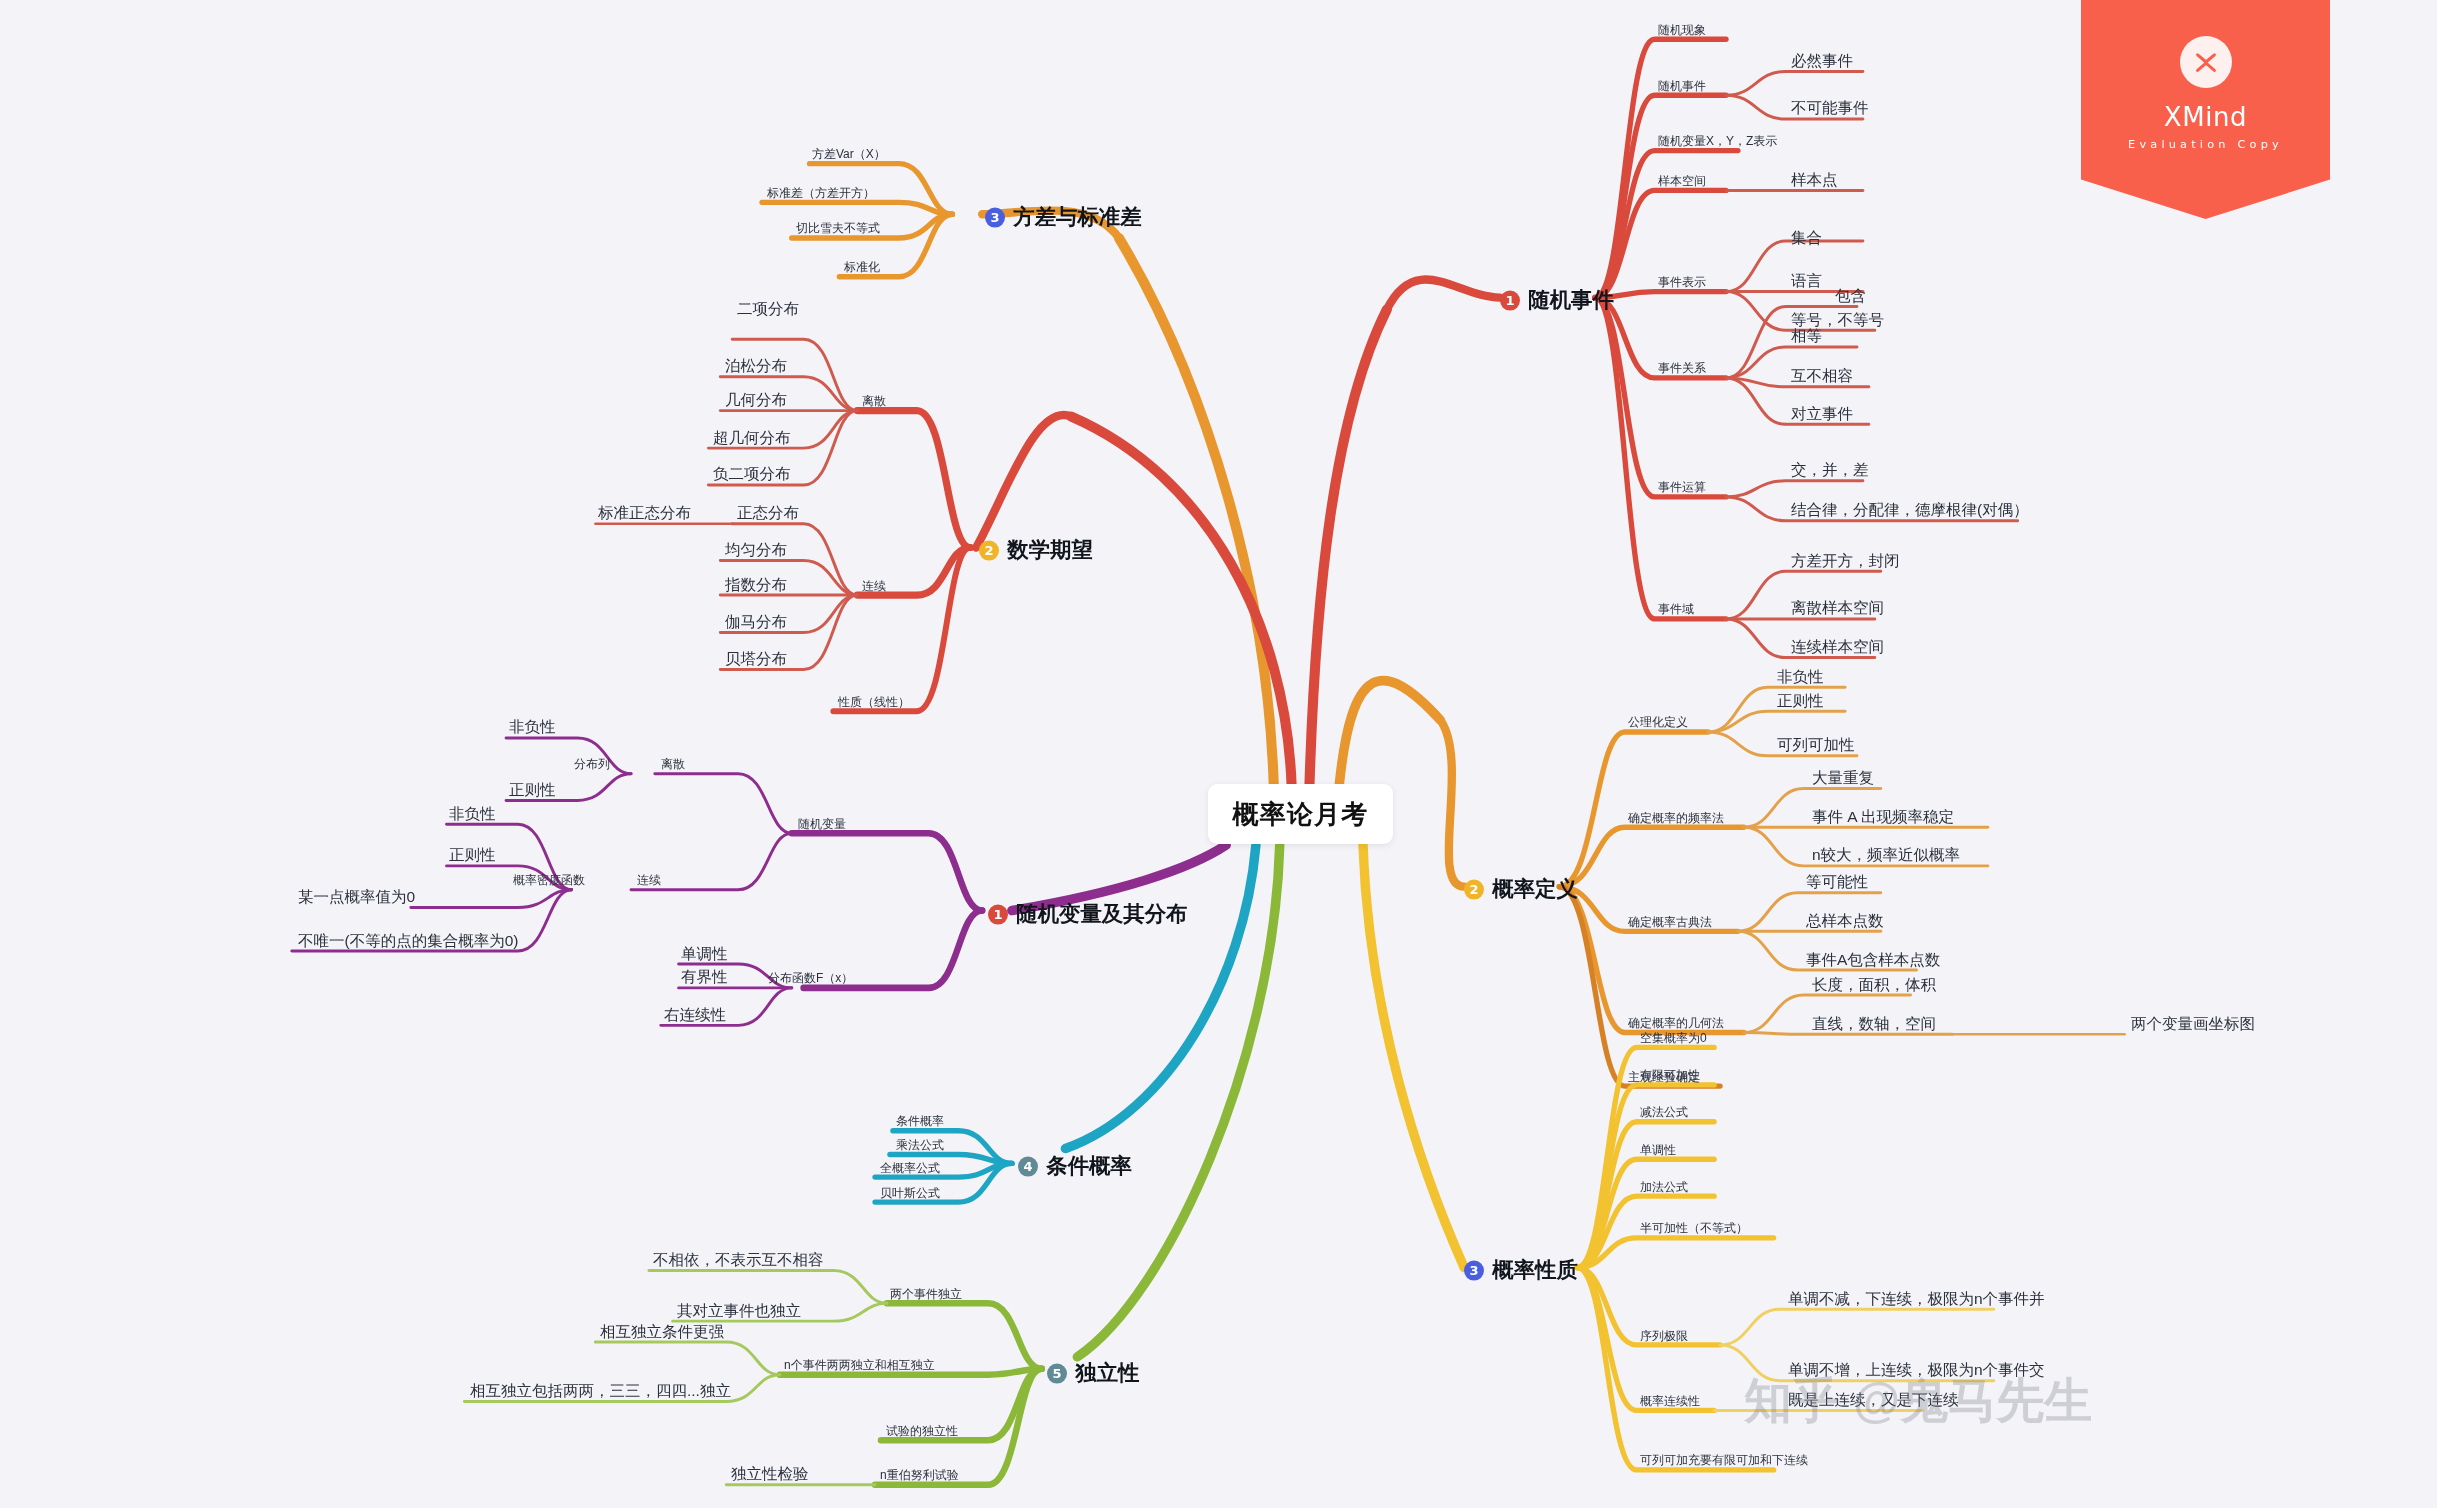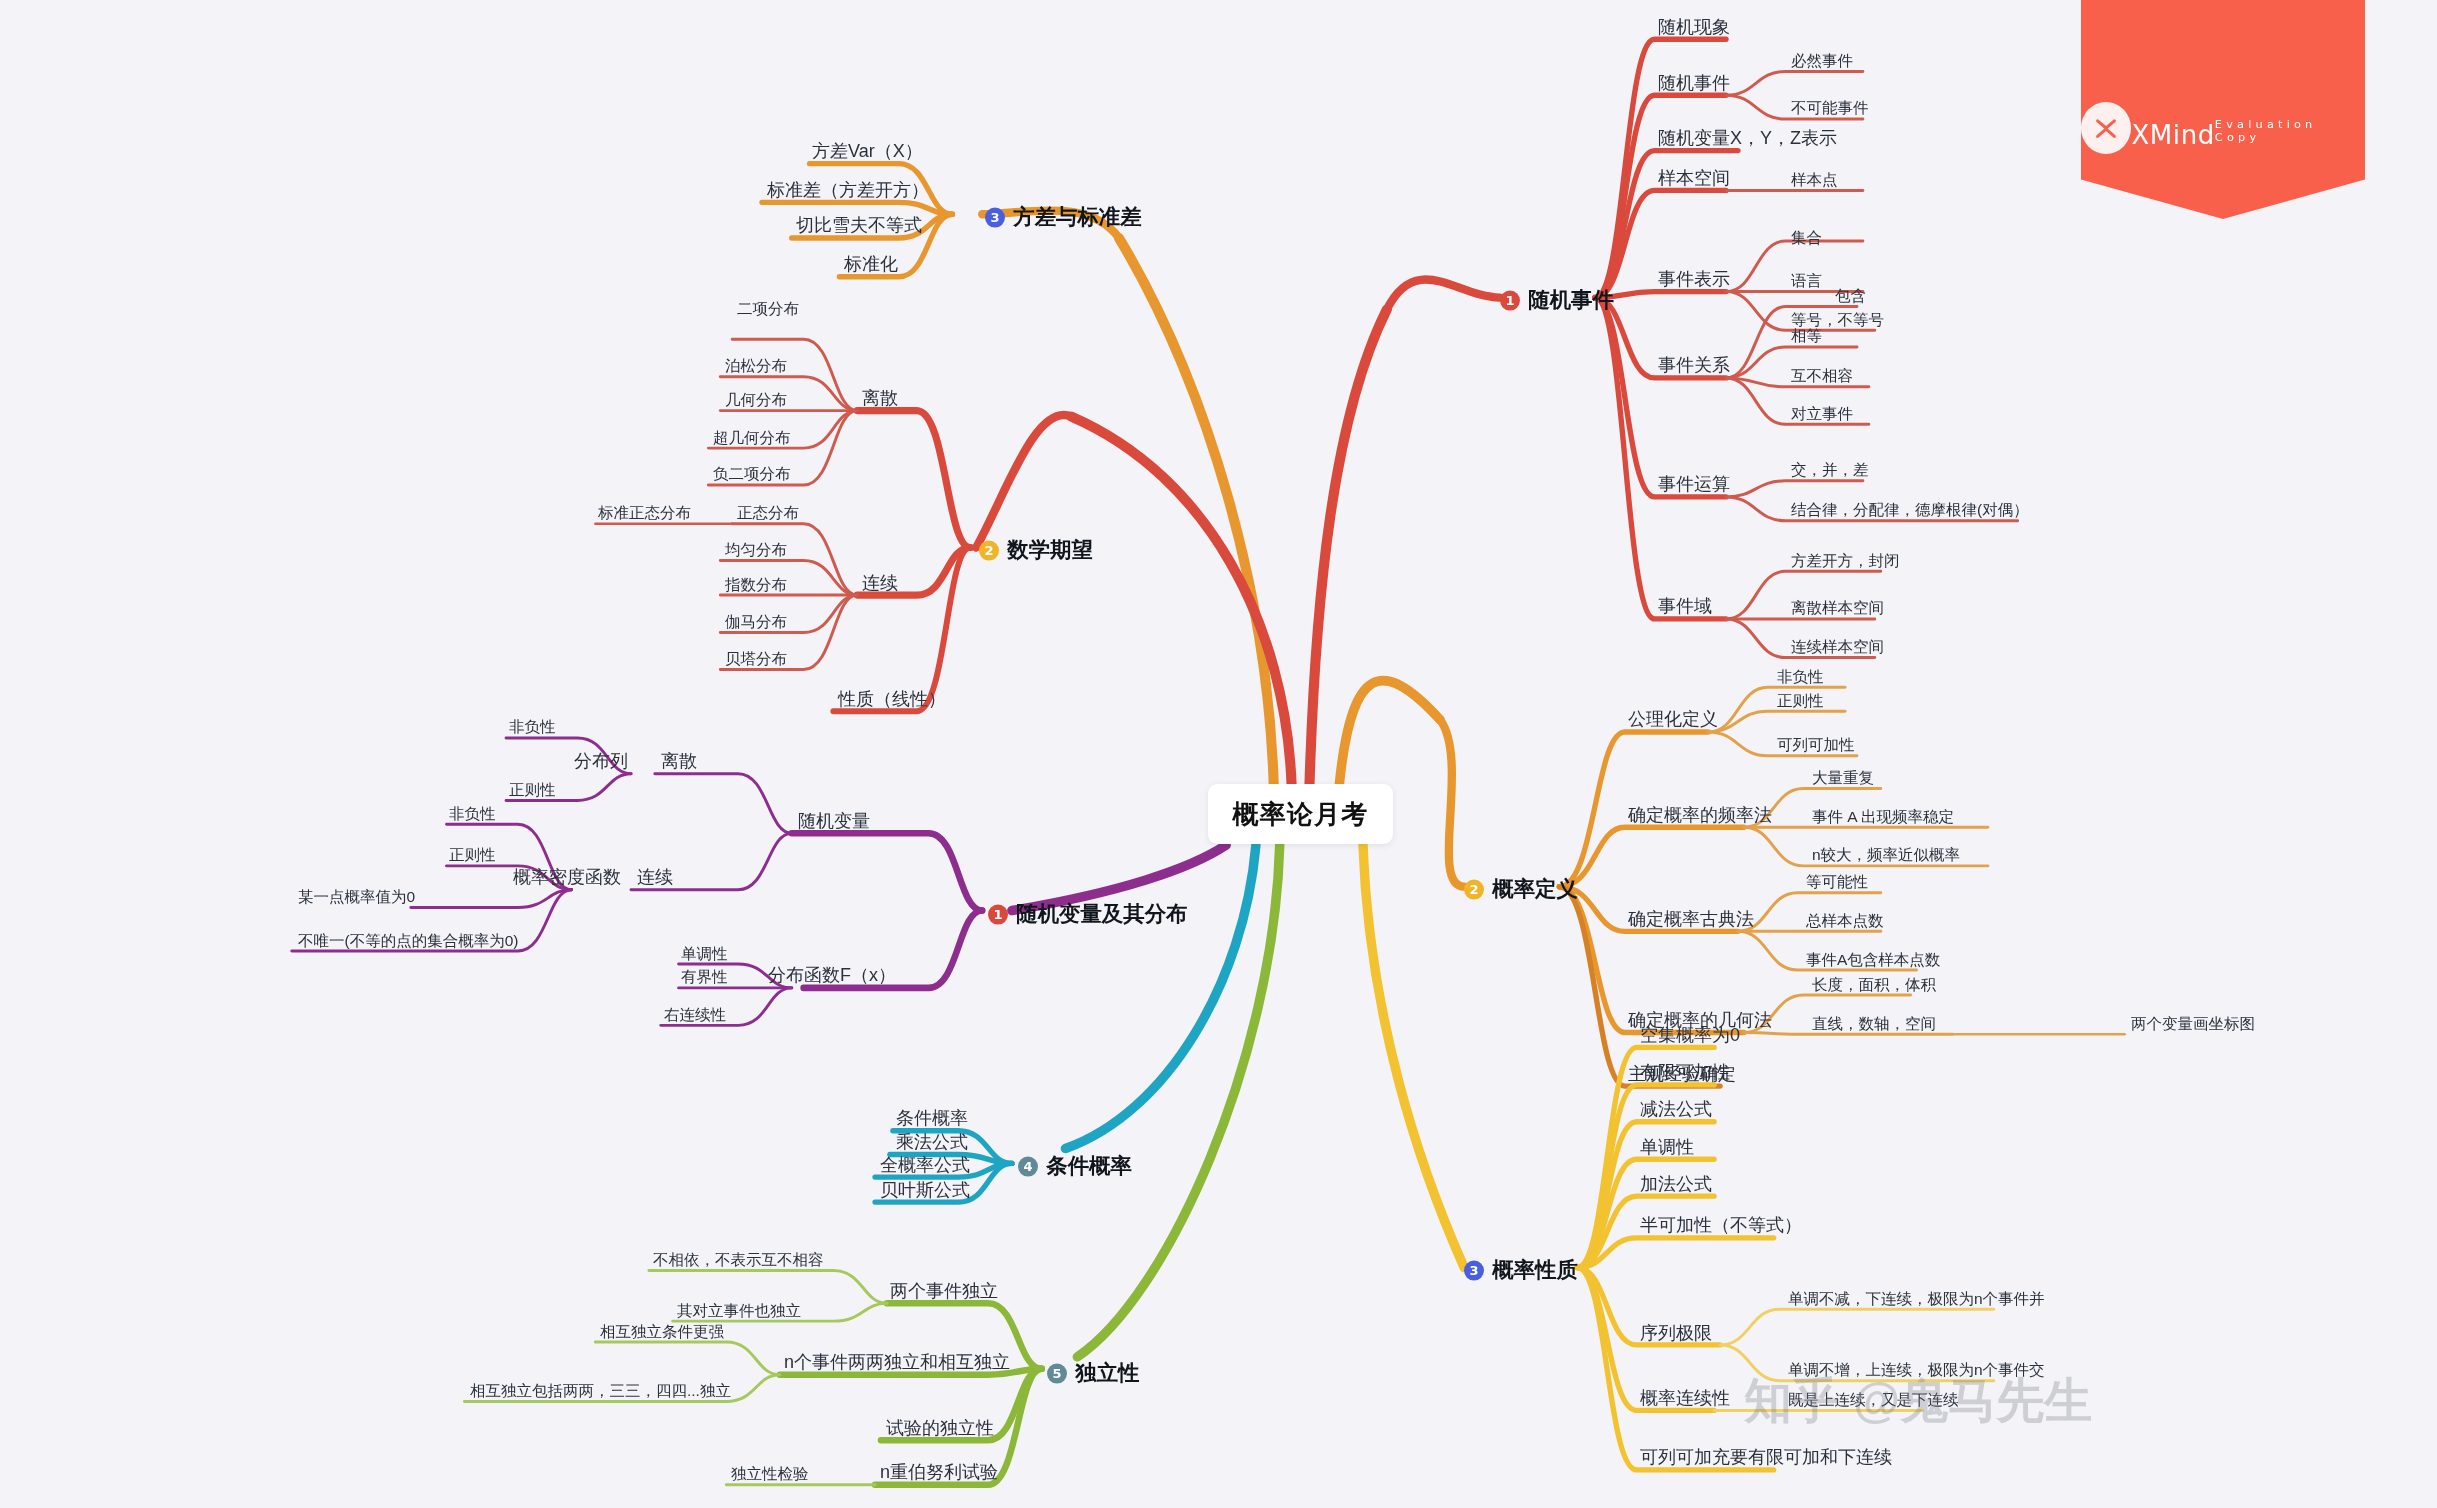--- a/index.html
+++ b/index.html
@@ -14,21 +14,21 @@
 
   
   .node{
     position:absolute;
     color:#2a2f3a;
     white-space:nowrap;
     line-height:1;
     transform:translateY(-100%);
   }
   .leaf{font-size:15.5px;color:#2b313c;}
-  .mid{font-size:18px;color:#2b313c;}
+  .mid{font-size:12px;color:#2b313c;}
   .main{
     font-size:21.4px;font-weight:bold;color:#11151c;
     display:flex;align-items:center;gap:8.3px;
   }
   .badge{
     width:20px;height:20px;border-radius:50%;
     display:inline-flex;align-items:center;justify-content:center;
     color:#fff;font-size:13px;font-weight:bold;
     font-family:"DejaVu Sans",sans-serif;
     flex:0 0 auto;
@@ -40,24 +40,24 @@
     background:#ffffff;
     border-radius:9.5px;
     box-shadow:0 1.2px 6px rgba(0,0,0,.08);
     display:flex;align-items:center;justify-content:center;
     font-size:26px;font-weight:bold;color:#111;
     letter-spacing:1.2px;
   }
 
   
   #ribbon{
-    position:absolute;left:2081px;top:0;width:284px;height:219px;
+    position:absolute;left:2081px;top:0;width:249px;height:219px;
     background:#f9604c;
     clip-path:polygon(0 0,100% 0,100% 82%,50% 100%,0 82%);
-    display:flex;flex-direction:row;align-items:center;
+    display:flex;flex-direction:column;align-items:center;
     padding-top:36px;box-sizing:border-box;
   }
   #ribbon .logo-circle{
     width:52px;height:52px;border-radius:50%;background:#fdf0ee;
     display:flex;align-items:center;justify-content:center;
   }
   #ribbon .xm-name{
     margin-top:14.3px;color:#fff;font-size:26px;letter-spacing:0.6px;
     font-family:"DejaVu Sans",sans-serif;
   }

